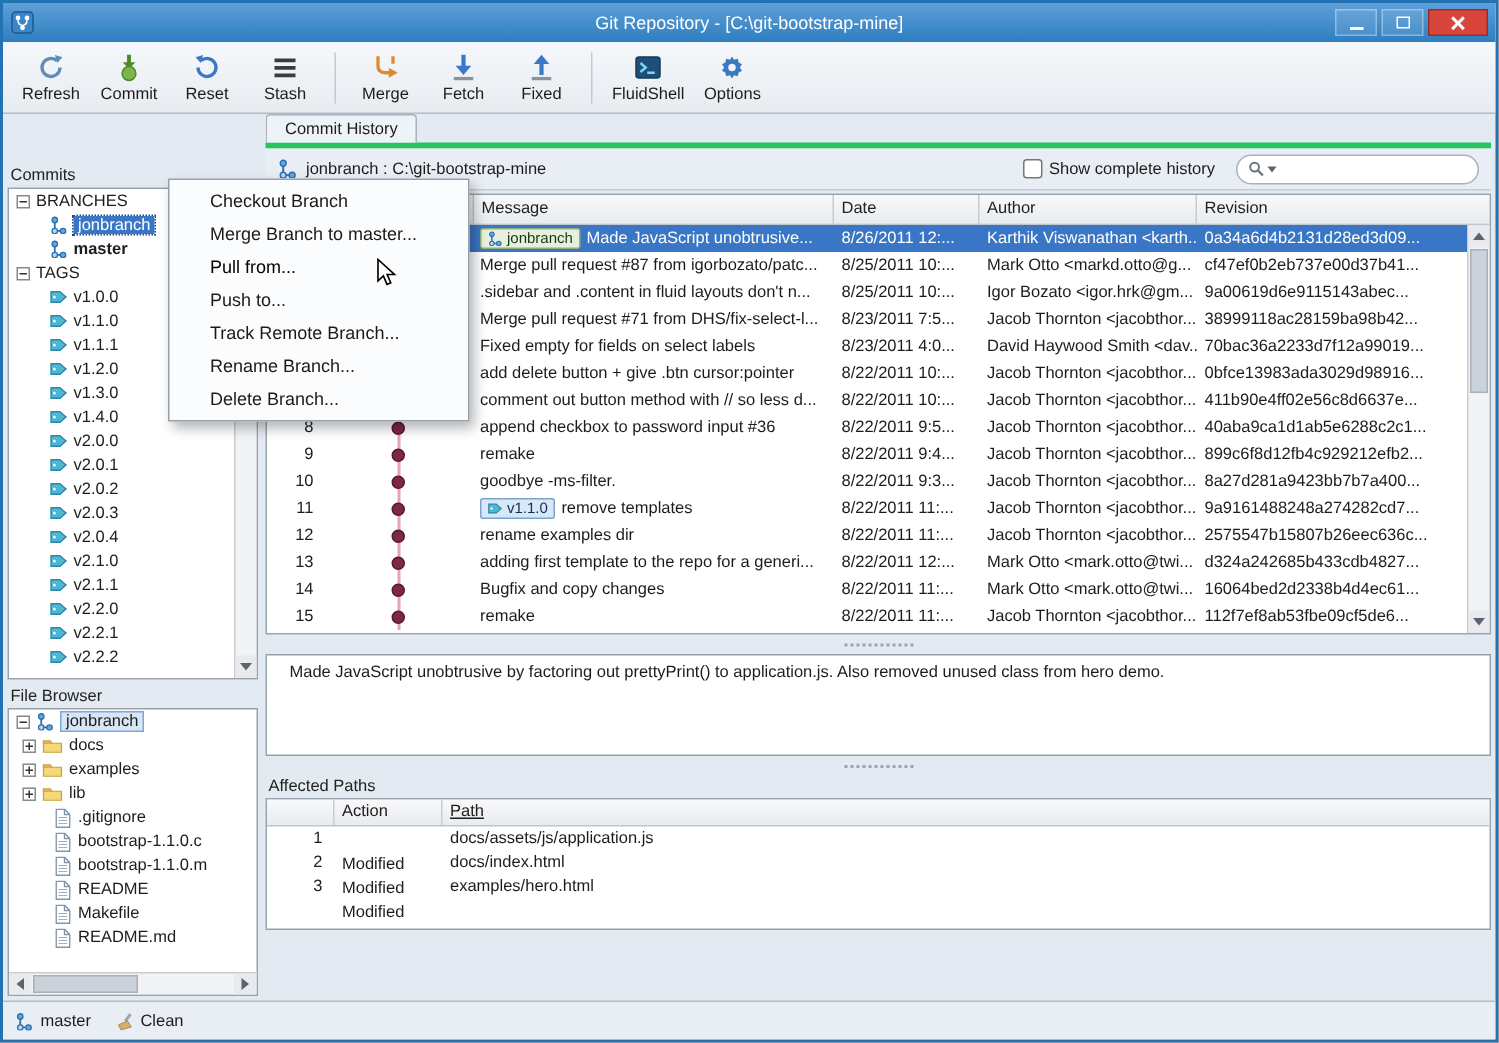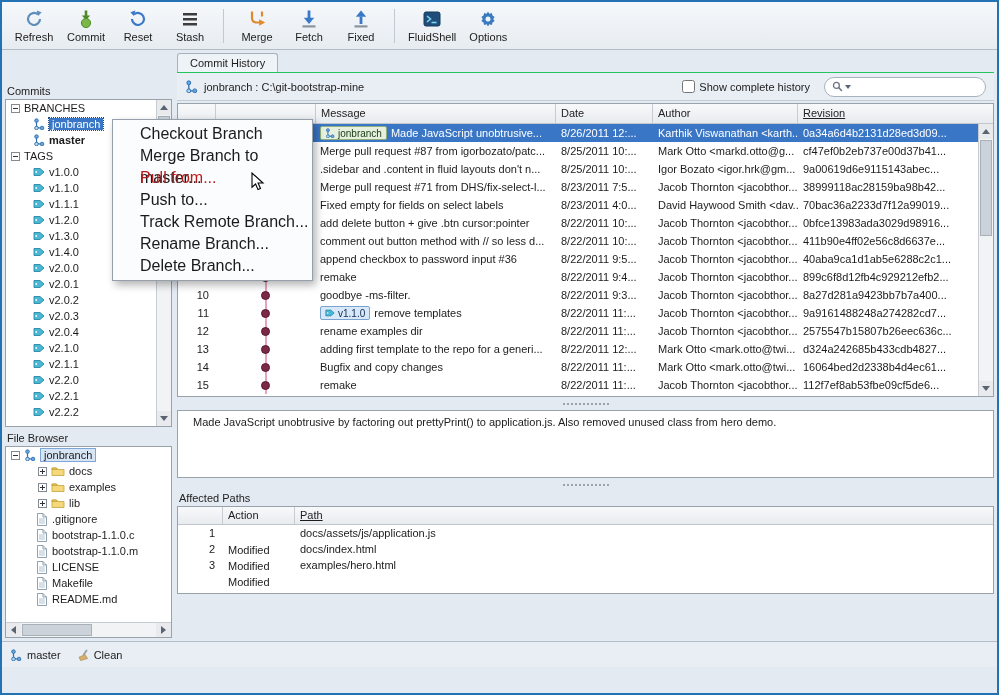--- a/index.html
+++ b/index.html
@@ -28,21 +28,21 @@
   .tsep { width:1px; background:#c2c9d2; margin:5px 7px; }
   
   .content { height:591px; display:flex; padding:2px 3px; }
   .left { width:167px; display:flex; flex-direction:column;margin-top:32px; }
   .panel-label { height:15px; line-height:15px; padding-left:2px; color:#222; }
   .treebox { background:#fff; border:1px solid #98a2ac; position:relative; overflow:hidden; }
   .commits-tree { height:328px; }
   .fb-tree { flex:1; margin-bottom:1px; }
   .trow { height:16px; display:flex; align-items:center; gap:4px; white-space:nowrap; padding-left:5px; }
   .titem { padding-left:27px; }
-  .lvl1 { padding-left:32px;text-align:right; }
+  .lvl1 { padding-left:9px;text-align:right; }
   .lvl1f { padding-left:30px; }
   .expander { width:9px; height:9px; border:1px solid #828a94; background:#fff; position:relative; flex:none; }
   .expander::before { content:""; position:absolute; left:1px; right:1px; top:3px; height:1px; background:#333; }
   .exp-plus::after { content:""; position:absolute; top:1px; bottom:1px; left:3px; width:1px; background:#333; }
   .ic12 { width:12px; height:12px; flex:none; }
   .ic10 { width:10px; height:10px; flex:none; }
   .ic13 { width:13px; height:13px; flex:none; }
   .sel-label { background:#3a76c6; color:#fff; padding:0 3px; outline:1px dotted #1a4a8a; }
   .fb-sel { background:#d8e5f4; border:1px solid #7da7d9; padding:0 3px; }
   .bold { font-weight:bold; }
@@ -54,32 +54,32 @@
   .tri-down { width:0; height:0; border-left:4px solid transparent; border-right:4px solid transparent; border-top:5px solid #5a6470; }
   .tri-left { width:0; height:0; border-top:4px solid transparent; border-bottom:4px solid transparent; border-right:5px solid #5a6470; }
   .tri-right { width:0; height:0; border-top:4px solid transparent; border-bottom:4px solid transparent; border-left:5px solid #5a6470; }
   .vthumb { position:absolute; left:1px; right:1px; background:#ccd2d9; border:1px solid #a8b0b8; }
   .hscroll { position:absolute; left:0; right:0; bottom:0; height:15px; background:#f2f3f5; border-top:1px solid #c8ccd2; }
   .hscroll .sb-left,.hscroll .sb-right { position:absolute; top:0; bottom:0; width:15px; background:#e8eaee; display:flex; align-items:center; justify-content:center; }
   .hscroll .sb-left { left:0; } .hscroll .sb-right { right:0; }
   .hthumb { position:absolute; top:1px; bottom:1px; left:16px; width:70px; background:#ccd2d9; border:1px solid #a8b0b8; }
   
   .main { flex:1; margin-left:5px; display:flex; flex-direction:column; min-width:0; }
-  .tabbar { height:21px; display:flex; align-items:flex-end; border-bottom:1px solid #22c55e; }
+  .tabbar { height:21px; display:flex; align-items:flex-end; border-bottom:4px solid #22c55e; }
   .tab { padding:3px 12px 3px; background:#eef3f8; border:1px solid #a8b2bc; border-bottom:none; border-radius:3px 3px 0 0; }
   .repobar { height:28px; background:#e9eef4; border-bottom:1px solid #c4ccd4; display:flex; align-items:center; padding:0 8px; gap:6px; }
   .chk-group { margin-left:auto; display:flex; align-items:center; gap:4px; }
   .chk-group input { width:13px; height:13px; margin:0; }
   .search { margin-left:8px; width:162px; height:20px; background:#fff; border:1px solid #a8b2bc; border-radius:10px; display:flex; align-items:center; padding:0 7px; gap:2px; }
   .search input { border:none; outline:none; flex:1; min-width:0; font:11px "Liberation Sans",sans-serif; background:transparent; }
   
   .history { height:294px; margin-top:2px; border:1px solid #98a2ac; background:#fff; position:relative; overflow:hidden; }
   .h-header { height:20px; display:flex; background:linear-gradient(#f8f9fa,#e8ebef); border-bottom:1px solid #c0c6cc; }
   .h-cell { border-right:1px solid #c8ccd2; padding:0 5px; line-height:19px; color:#222; overflow:hidden; white-space:nowrap; flex:none; }
-  .cw-num { width:38px; } .cw-graph { width:100px; } .cw-msg { width:240px; } .cw-date { width:97px; } .cw-auth { width:145px; } .cw-rev { flex:1; border-right:none;text-decoration:underline; }
+  .cw-num { width:38px; } .cw-graph { width:100px; } .cw-msg { width:240px; } .cw-date { width:97px; } .cw-auth { width:145px; } .cw-rev { flex:1; border-right:none; }
   .h-body { position:absolute; top:20px; left:0; right:15px; bottom:0; overflow:hidden; }
   .r { height:18px; display:flex; align-items:center; }
   .r.sel { background:#3a76c6; color:#fff; }
   .c-num { width:38px; text-align:right; padding-right:7px; flex:none; }
   .c-graph { width:100px; flex:none; position:relative; align-self:stretch; }
   .gline { position:absolute; left:49px; top:0; bottom:0; width:2px; background:#e7a2c1; }
   .gdot { position:absolute; left:45px; top:50%; margin-top:-4.5px; width:9px; height:9px; border-radius:50%; background:#7d2847; border:1px solid #57192f; }
   .c-msg { width:240px; flex:none; padding:0 4px; overflow:hidden; white-space:nowrap; display:flex; align-items:center; gap:4px; }
   .c-date { width:97px; flex:none; padding:0 5px; overflow:hidden; white-space:nowrap; }
   .c-auth { width:145px; flex:none; padding:0 5px; overflow:hidden; white-space:nowrap; }
@@ -100,22 +100,22 @@
   .aw-num { width:45px; } .aw-action { width:72px; } .aw-path { flex:1; border-right:none;text-decoration:underline; }
   .a-r { height:16px; display:flex; align-items:center; }
   .a-num { width:45px; text-align:right; padding-right:8px; flex:none; }
   .a-action { width:72px; padding:0 5px; flex:none;margin-top:33px; }
   .a-path { flex:1; padding:0 5px; overflow:hidden; white-space:nowrap; }
   
   .statusbar { height:26px; background:#e9eef4; border-top:1px solid #b4bcc6; display:flex; align-items:center; padding:0 8px; gap:16px; }
   .sb-item { display:flex; align-items:center; gap:5px; }
   
   .menu { position:absolute; left:110px; top:117px; width:201px; background:#fbfcfd; border:1px solid #96a0aa; box-shadow:3px 4px 8px rgba(0,0,0,.3); z-index:50; padding:3px 0; }
-  .menu-item { height:22px; line-height:22px; padding-left:27px; font-size:16px; color:#1a1a1a; }
-  .menu-item.disabled { color:#b91c1c; }
+  .menu-item { height:22px; line-height:22px; padding-left:27px; font-size:12px; color:#1a1a1a; }
+  .menu-item.disabled { color:#000000; }
   .cursor { position:absolute; left:249px; top:170px; z-index:60; }
 </style>
 </head>
 <body>
 
 <svg width="0" height="0" style="position:absolute">
   <defs>
     <g id="i-branch">
       <path d="M3.5 4 L3.5 7.5 Q3.5 10 7.2 10" fill="none" stroke="#2a6fb0" stroke-width="1.2"></path>
       <circle cx="3.5" cy="2.6" r="1.8" fill="#6aa5dd" stroke="#2a6fb0" stroke-width="0.9"></circle>
@@ -192,20 +192,37 @@
       <circle cx="5" cy="5" r="1.6" fill="#fff"></circle>
       <circle cx="11" cy="5" r="1.6" fill="#fff"></circle>
       <circle cx="8" cy="11.5" r="1.6" fill="#fff"></circle>
       <path d="M5 6.5 Q5 9.6 8 10 M11 6.5 Q11 9.6 8 10" fill="none" stroke="#fff" stroke-width="1"></path>
     </g>
   </defs>
 </svg>
 
 <div class="window">
 
+  <div class="titlebar">
+    <svg class="app-ic" viewBox="0 0 16 16">
+        <use href="#i-app"></use>
+      </svg>
+    <div class="tb-title">Git Repository - [C:\git-bootstrap-mine]</div>
+    <div class="winbtns">
+      <div class="winbtn">
+          <span class="g-min"></span>
+        </div>
+      <div class="winbtn">
+          <span class="g-max"></span>
+        </div>
+      <div class="winbtn close">
+          <span class="g-x"></span>
+        </div>
+    </div>
+  </div>
 
   <div class="toolbar">
     <div class="tbtn">
       <svg viewBox="0 0 20 20">
           <use href="#i-refresh"></use>
         </svg>
       <span>Refresh</span>
     </div>
     <div class="tbtn">
       <svg viewBox="0 0 20 20">
@@ -439,21 +456,21 @@
         <div class="trow lvl1f">
             <svg class="ic12" style="height:13px" viewBox="0 0 12 13">
               <use href="#i-file"></use>
             </svg>
             <span>bootstrap-1.1.0.m</span>
           </div>
         <div class="trow lvl1f">
             <svg class="ic12" style="height:13px" viewBox="0 0 12 13">
               <use href="#i-file"></use>
             </svg>
-            <span>LICENSE</span>
+            <span>README</span>
           </div>
         <div class="trow lvl1f">
             <svg class="ic12" style="height:13px" viewBox="0 0 12 13">
               <use href="#i-file"></use>
             </svg>
             <span>Makefile</span>
           </div>
         <div class="trow lvl1f">
             <svg class="ic12" style="height:13px" viewBox="0 0 12 13">
               <use href="#i-file"></use>

